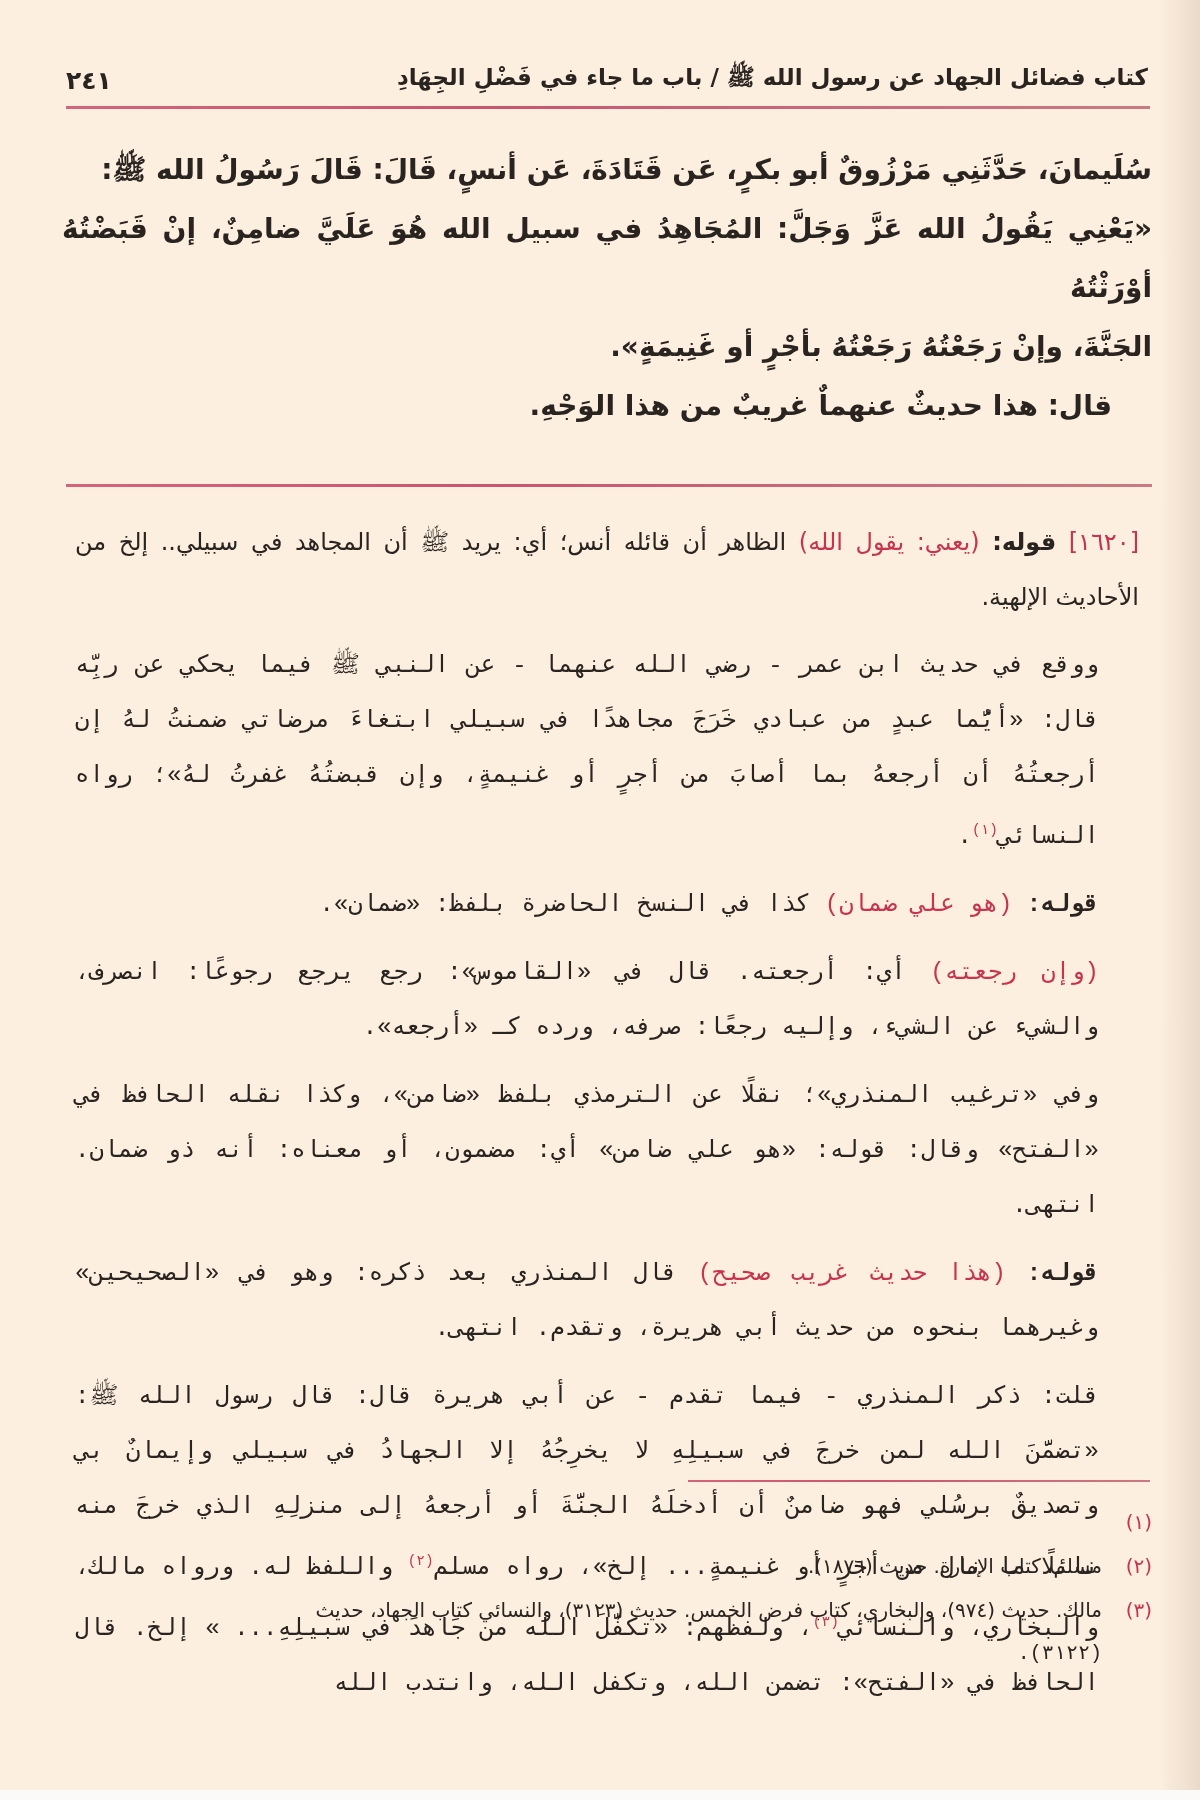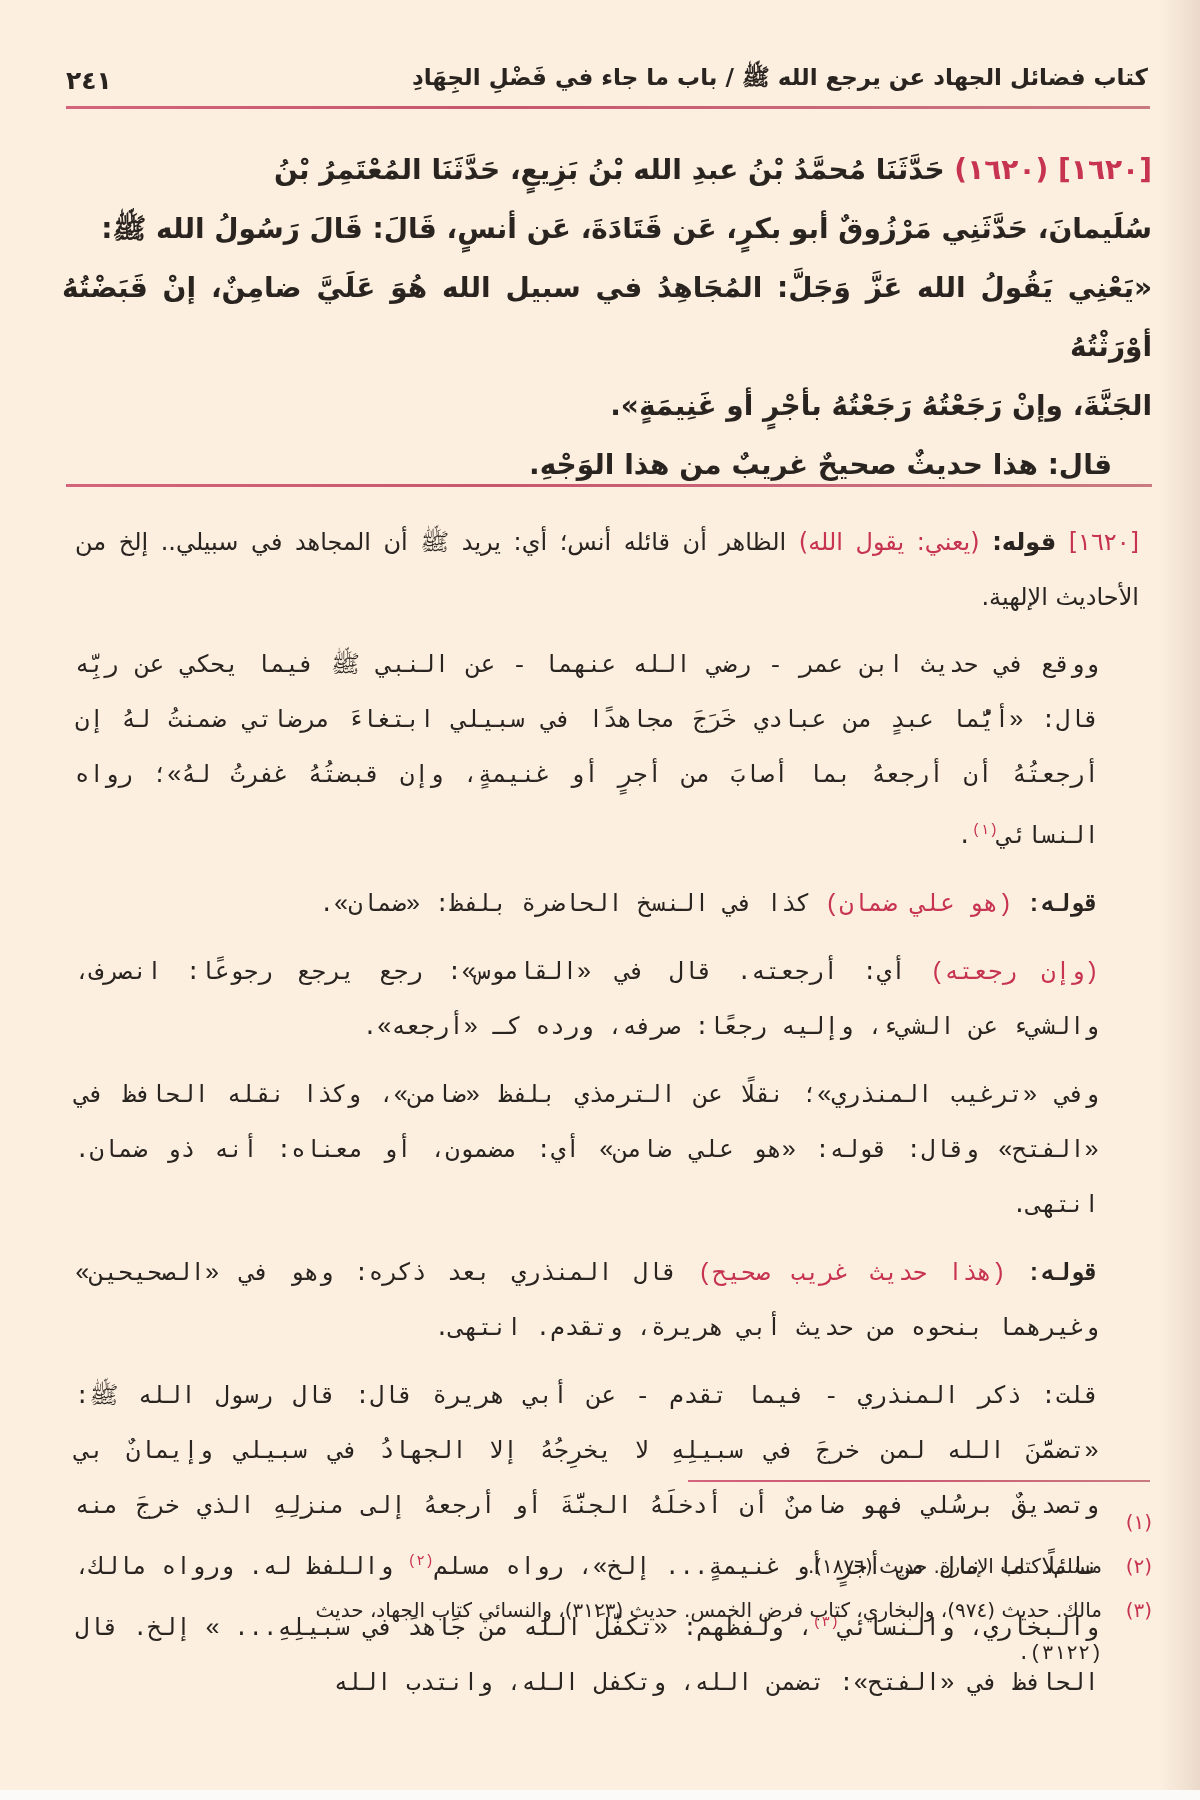--- a/index.html
+++ b/index.html
@@ -49,34 +49,29 @@
     .footnotes .fn-cont { padding-right: 50px; font-family: Liberation Mono, monospace; }
   </style>
 </head>
 <body>
 
 <div class="page-edge"></div>
 <div class="bottom-edge"></div>
 
 <div class="header">
   <span class="page-num">٢٤١</span>
-  <span class="running-title">كتاب فضائل الجهاد عن يرجع الله ﷺ / باب ما جاء في فَضْلِ الجِهَادِ</span>
+  <span class="running-title">كتاب فضائل الجهاد عن رسول الله ﷺ / باب ما جاء في فَضْلِ الجِهَادِ</span>
 </div>
 <div class="rule top"></div>
 
 <div class="block main-text">
-  <p>
-    <span class="red">[١٦٢٠]</span>
-    <span class="red">(١٦٢٠)</span>
-    <span>حَدَّثَنَا مُحمَّدُ بْنُ عبدِ الله بْنُ بَزِيعٍ، حَدَّثَنَا المُعْتَمِرُ بْنُ</span>
-  </p>
   <p>سُلَيمانَ، حَدَّثَنِي مَرْزُوقٌ أبو بكرٍ، عَن قَتَادَةَ، عَن أنسٍ، قَالَ: قَالَ رَسُولُ الله ﷺ:</p>
   <p>«يَعْنِي يَقُولُ الله عَزَّ وَجَلَّ: المُجَاهِدُ في سبيل الله هُوَ عَلَيَّ ضامِنٌ، إنْ قَبَضْتُهُ أوْرَثْتُهُ</p>
   <p>الجَنَّةَ، وإنْ رَجَعْتُهُ رَجَعْتُهُ بأجْرٍ أو غَنِيمَةٍ».</p>
-  <p class="indent">قال: هذا حديثٌ صحيحٌ غريبٌ من هذا الوَجْهِ.</p>
+  <p class="indent">قال: هذا حديثٌ عنهماٌ غريبٌ من هذا الوَجْهِ.</p>
 </div>
 
 <div class="rule mid"></div>
 
 <div class="block commentary">
   <p>
     <span class="red">[١٦٢٠]</span>
     <b>قوله:</b>
     <span class="red">(يعني: يقول الله)</span>
     <span>الظاهر أن قائله أنس؛ أي: يريد ﷺ أن المجاهد في</span>

